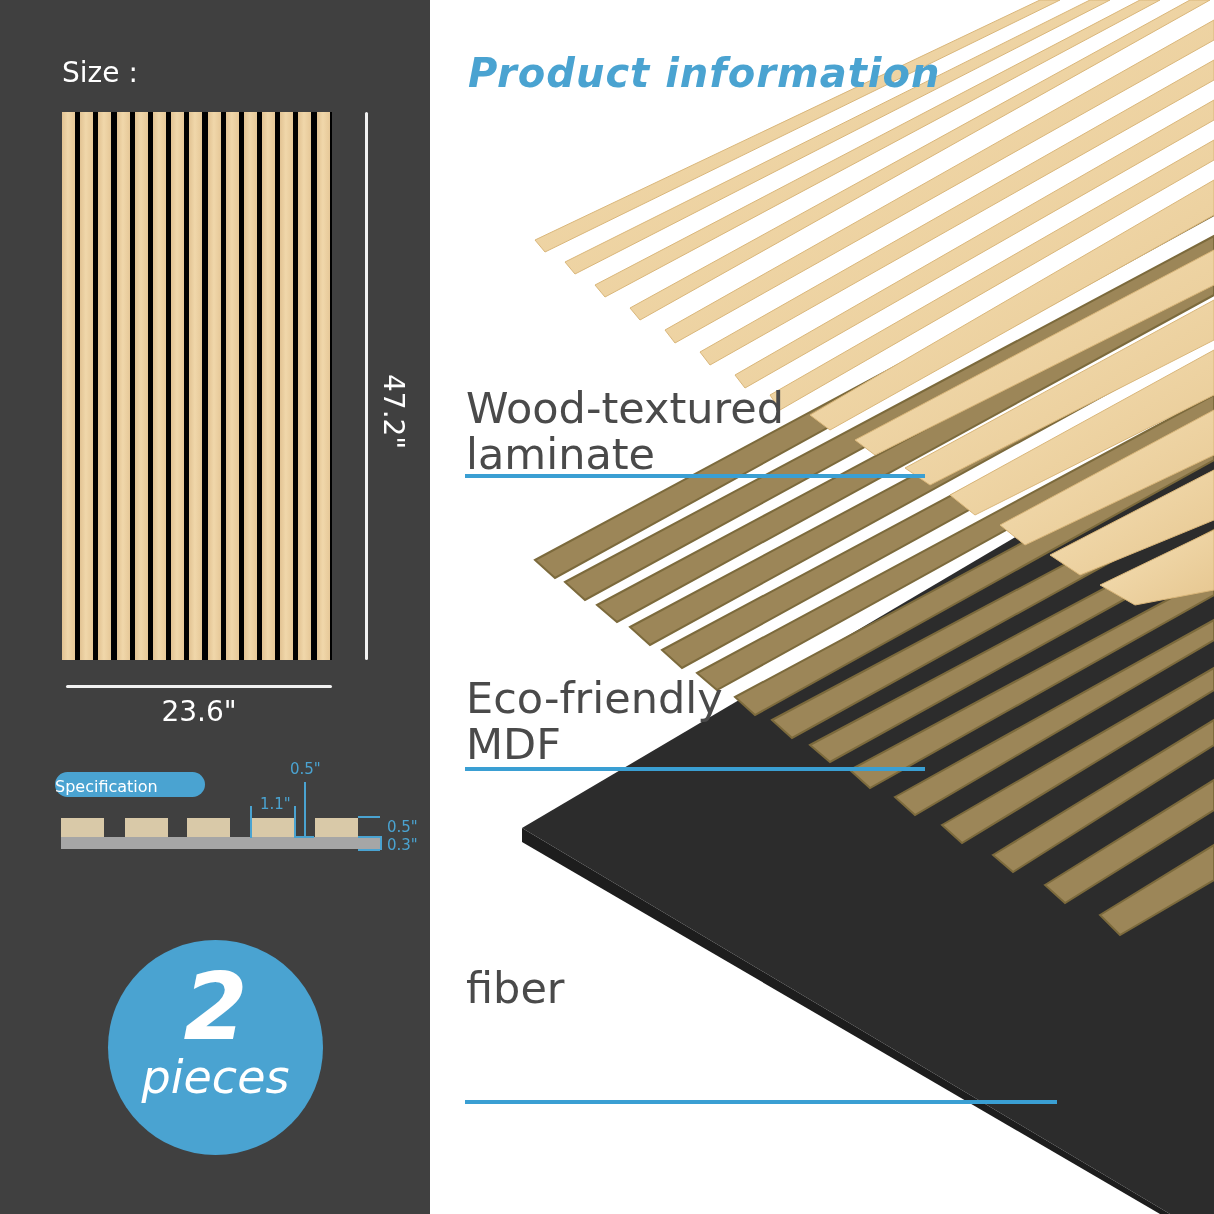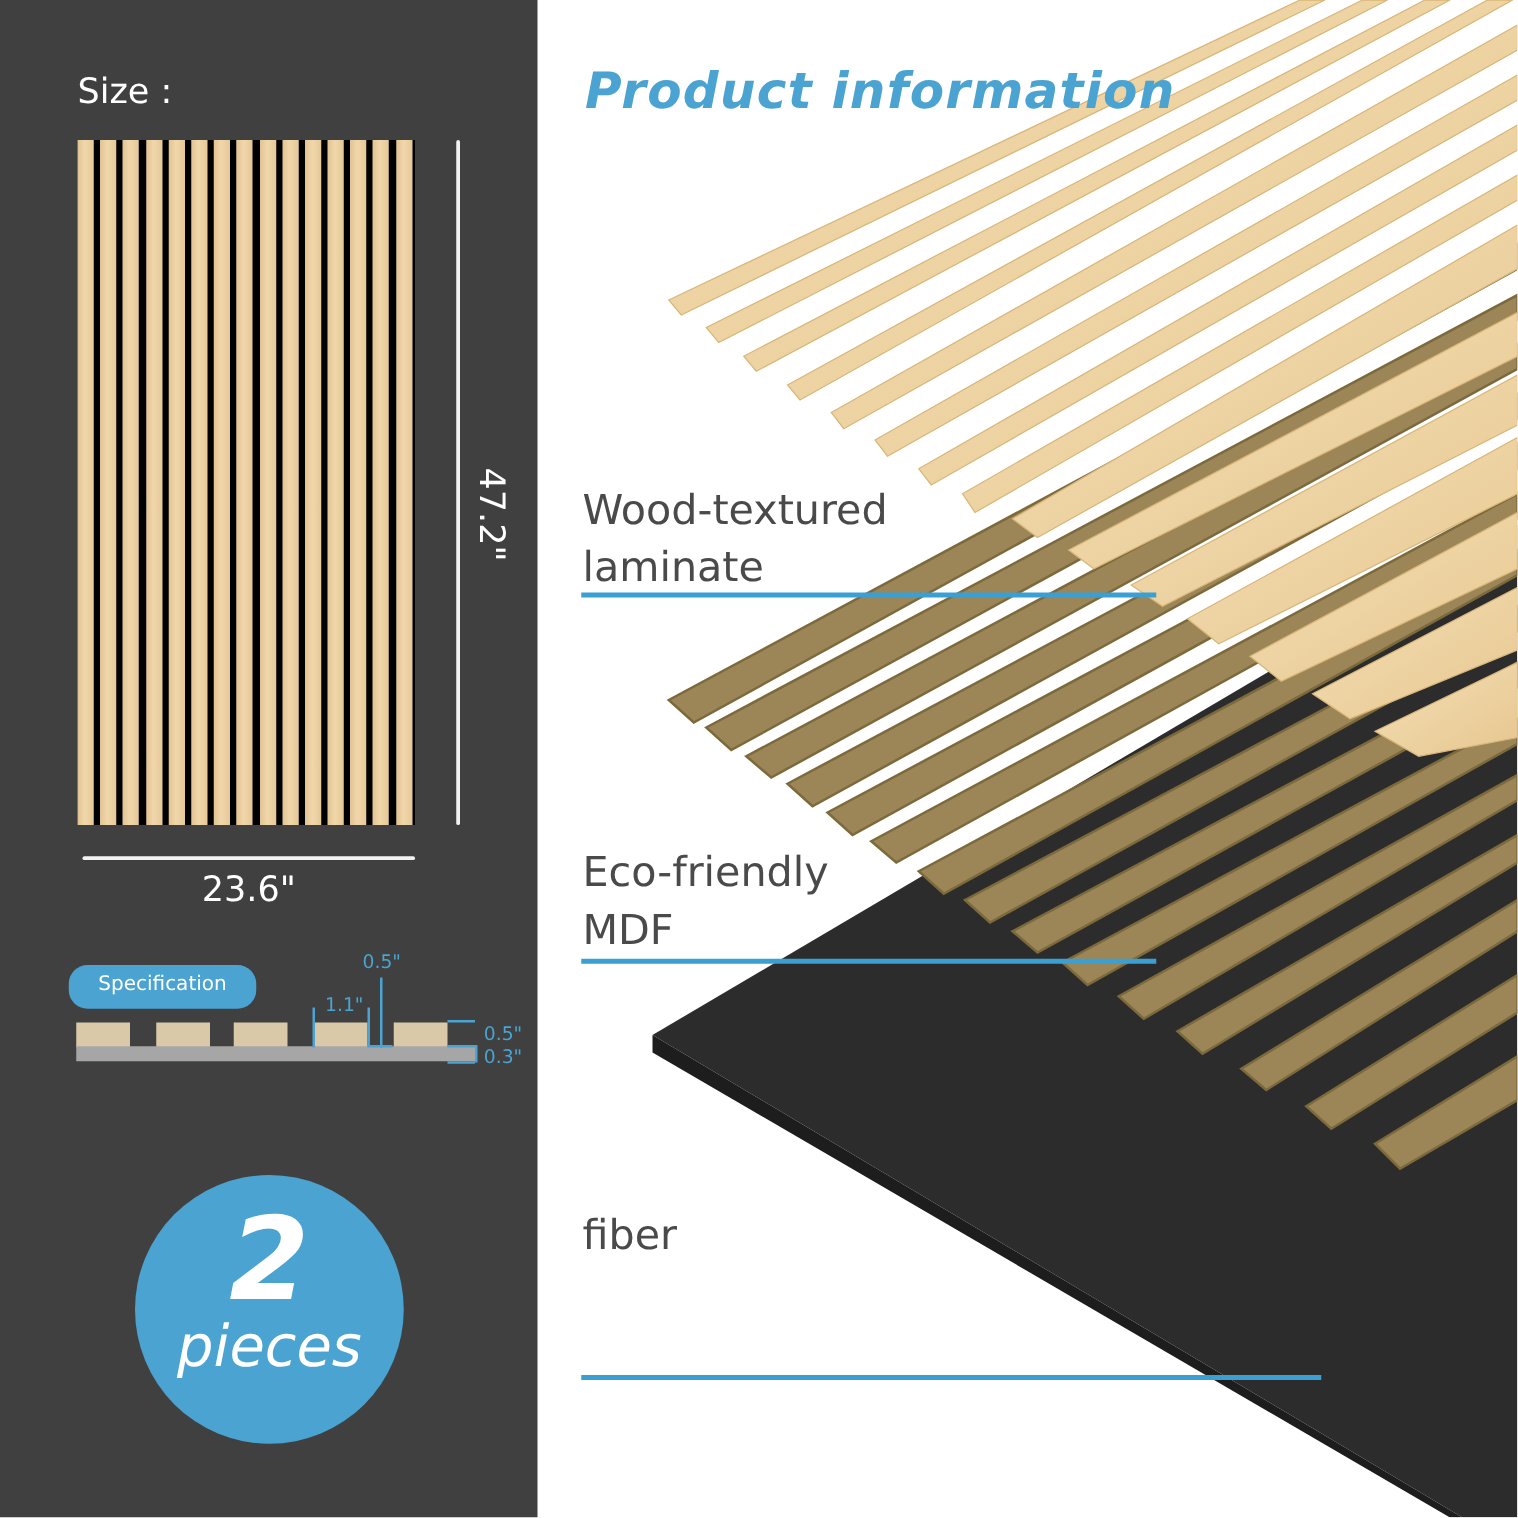--- a/index.html
+++ b/index.html
@@ -5,30 +5,30 @@
   html,body{margin:0;padding:0;}
   body{width:1214px;height:1214px;position:relative;overflow:hidden;background:#fff;font-family:"DejaVu Sans",sans-serif;}
   .left{position:absolute;left:0;top:0;width:430px;height:1214px;background:#404040;}
   .size-label{position:absolute;left:62px;top:56px;color:#fff;font-size:28px;}
   .panel{position:absolute;left:62px;top:112px;width:270px;height:548px;background:#000;display:flex;gap:0;}
   .slat{height:100%;background:linear-gradient(90deg,#e2c393 0%,#f0d7aa 45%,#e6c898 100%);}
   .hline{position:absolute;left:66px;top:685px;width:266px;height:3px;background:#f2f2f2;border-radius:2px;}
   .vline{position:absolute;left:365px;top:112px;width:3px;height:548px;background:#f2f2f2;border-radius:2px;}
   .w-label{position:absolute;left:0;top:695px;width:398px;text-align:center;color:#fff;font-size:28px;}
   .h-label{position:absolute;left:370px;top:374px;color:#fff;font-size:28px;transform:rotate(90deg);transform-origin:left top;left:410px;}
-  .spec-pill{position:absolute;left:55px;top:772px;width:150px;height:35px;background:#4aa3d1;border-radius:15px;color:#fff;font-size:16px;text-align:center;line-height:29px;}
+  .spec-pill{position:absolute;left:55px;top:772px;width:150px;height:25px;background:#4aa3d1;border-radius:15px;color:#fff;font-size:16px;text-align:left;line-height:29px;}
   .spec-base{position:absolute;left:61px;top:837px;width:320px;height:12px;background:#a6a6a6;}
   .spec-slat{position:absolute;top:818px;width:43px;height:20px;background:#d9c9a8;}
   .spec-c{color:#4aa3d1;font-size:15px;position:absolute;}
   .spec-l{position:absolute;background:#4aa3d1;}
   .circle{position:absolute;left:108px;top:940px;width:215px;height:215px;border-radius:50%;background:#4aa3d1;color:#fff;text-align:center;}
   .circle .n{font-size:92px;font-weight:bold;font-style:italic;line-height:1;margin-top:22px;}
   .circle .p{font-size:46px;font-style:italic;line-height:1;margin-top:0;}
   .title{position:absolute;left:468px;top:50px;color:#4aa3d1;font-size:40px;font-weight:bold;font-style:italic;letter-spacing:1px;z-index:5;}
-  .layer-label{position:absolute;left:466px;color:#4a4a4a;font-size:33px;line-height:46px;z-index:5;}
+  .layer-label{position:absolute;left:466px;color:#4a4a4a;font-size:43px;line-height:46px;z-index:5;}
   .layer-line{position:absolute;left:465px;height:4px;background:#3a9fd3;z-index:5;}
   .art{position:absolute;left:430px;top:0;width:784px;height:1214px;}
 </style>
 </head>
 <body>
 
 <div class="left">
   <div class="size-label">Size :</div>
   <div class="panel" id="panel">
       <div class="slat" style="width: 13px; margin-right: 5.2px;"></div>

